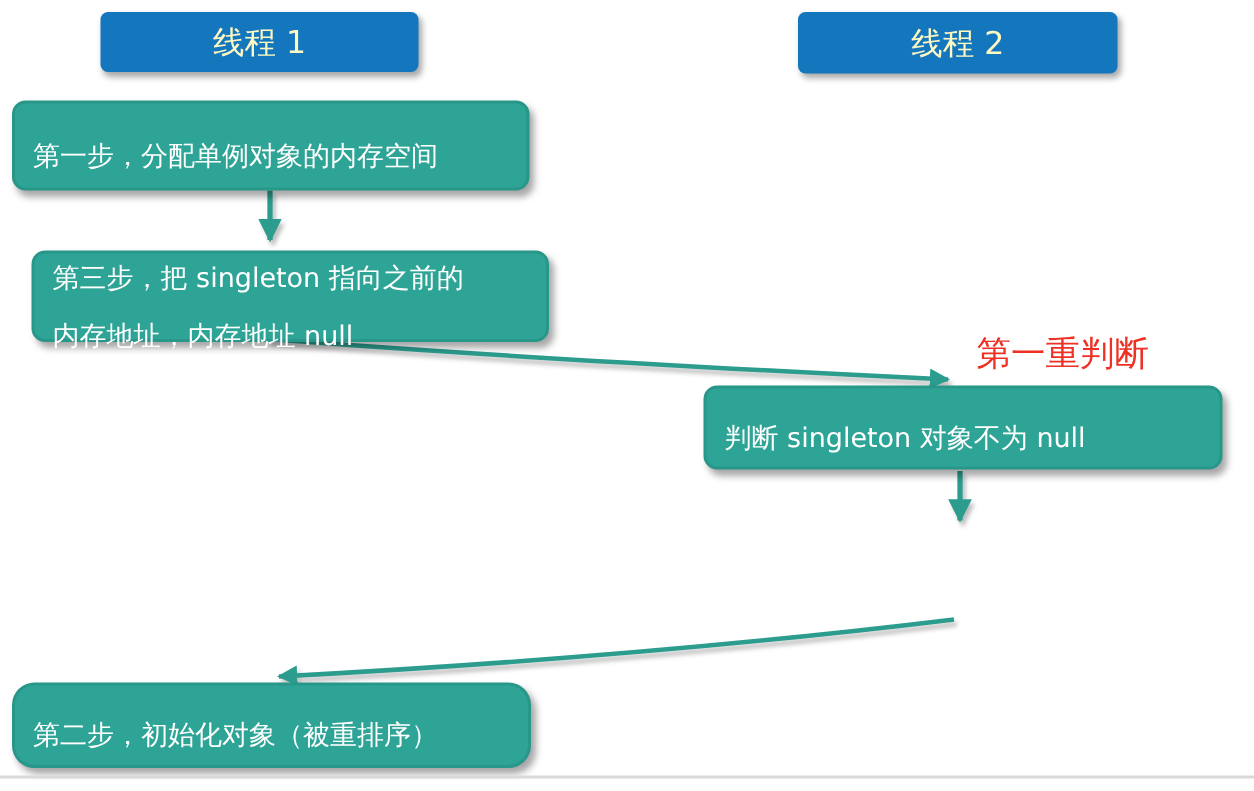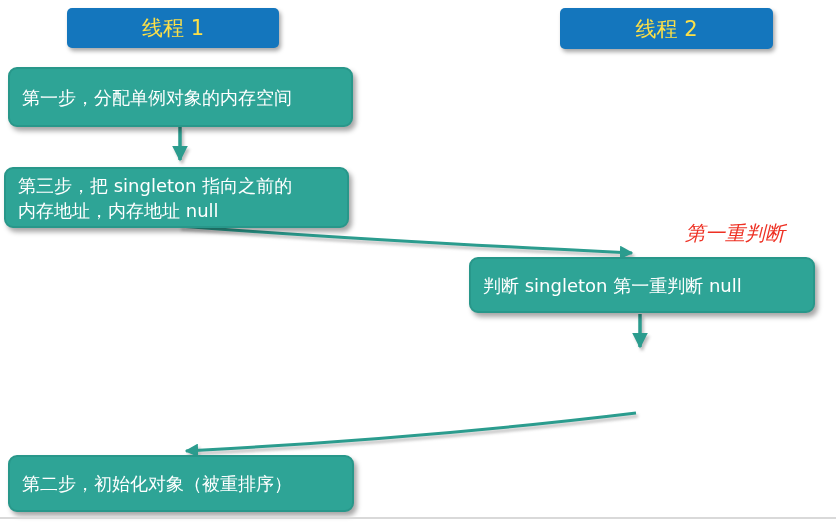--- a/index.html
+++ b/index.html
@@ -22,21 +22,21 @@
     fill: none;
     filter: drop-shadow(2px 3px 1.5px rgba(110,110,110,0.45));
   }
   .arrows .arrowhead { fill: var(--arrow-teal, #2b9c8e); }
 
   .header {
     position: absolute;
     background: var(--header-blue, #1476bd);
     border-radius: 5px;
     box-shadow: 2px 3px 4px rgba(0,0,0,0.35);
-    color: #fde047;
+    color: #fef9c3;
     font-size: 21px;
     display: flex;
     align-items: center;
     justify-content: center;
     box-sizing: border-box;
   }
   .tealbox {
     position: absolute;
     background: var(--box-teal, #2ea496);
     border: 2px solid var(--box-teal-border, #28978a);
@@ -44,38 +44,37 @@
     box-shadow: 3px 4px 5px rgba(0,0,0,0.35);
     color: #fff;
     font-size: 18px;
     line-height: 25px;
     display: flex;
     flex-direction: column;
     justify-content: center;
     padding: 2px 12px;
     box-sizing: border-box;
   }
-  .boxline { white-space: nowrap; }
+  .boxline { white-space: nowrap; margin-top: 14px; }
 
   #thread1-header { left: 67px; top: 8px;  width: 212px; height: 40px; }
-  #thread2-header { left: 532px; top: 8px; width: 213px; height: 41px; margin-left: 28px; }
+  #thread2-header { left: 532px; top: 8px; width: 213px; height: 41px; }
 
   #box-step1  { left: 8px;   top: 67px;  width: 345px; height: 60px; }
-  #box-step3  { left: 4px;   top: 167px; width: 345px; height: 61px; }
+  #box-step3  { left: 21px;   top: 167px; width: 345px; height: 61px; }
   #box-check  { left: 469px; top: 257px; width: 346px; height: 56px; }
   #box-return { left: 469px; top: 353px; width: 346px; height: 59px; }
-  #box-step2  { left: 8px;   top: 455px; width: 346px; height: 57px; }
+  #box-step2  { left: 8px;   top: 455px; width: 346px; height: 57px; border-radius: 15px; }
 
   #first-check-label {
     position: absolute;
-    left: 685px; top: 220px;
+    left: 651px; top: 220px;
     color: var(--label-red, #ee3124);
-    font-size: 20px;
+    font-size: 23px;
     white-space: nowrap;
-    font-style: italic;
   }
   #bottom-divider {
     position: absolute;
     left: 0; top: 517px;
     width: 836px; height: 0;
     border-top: 2px solid var(--divider-gray, #d9d9d9);
   }
 </style>
 </head>
 <body>
@@ -105,21 +104,21 @@
   <div id="box-step1" class="tealbox">
     <div class="boxline">第一步，分配单例对象的内存空间</div>
   </div>
 
   <div id="box-step3" class="tealbox">
     <div class="boxline">第三步，把 singleton 指向之前的</div>
     <div class="boxline">内存地址，内存地址 null</div>
   </div>
 
   <div id="box-check" class="tealbox">
-    <div class="boxline">判断 singleton 第一重判断 null</div>
+    <div class="boxline">判断 singleton 对象不为 null</div>
   </div>
 
 
   <div id="box-step2" class="tealbox">
     <div class="boxline">第二步，初始化对象（被重排序）</div>
   </div>
 
   <div id="first-check-label">第一重判断</div>
 
   <div id="bottom-divider"></div>

